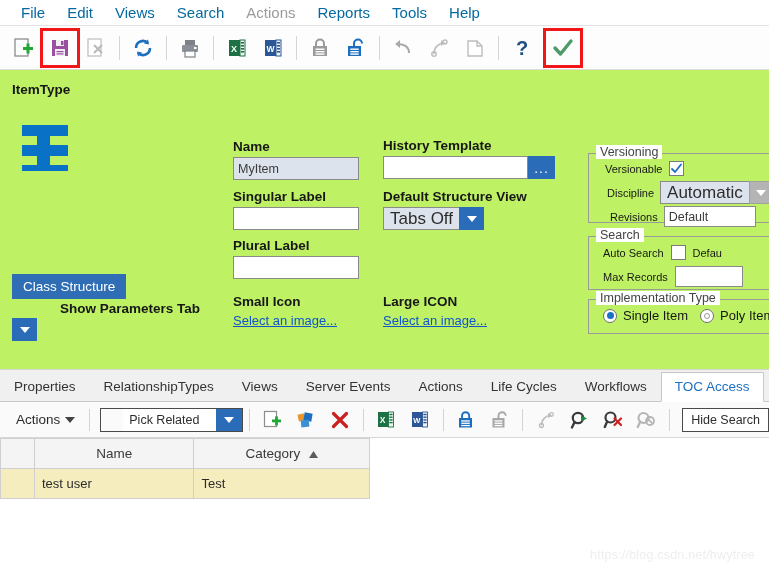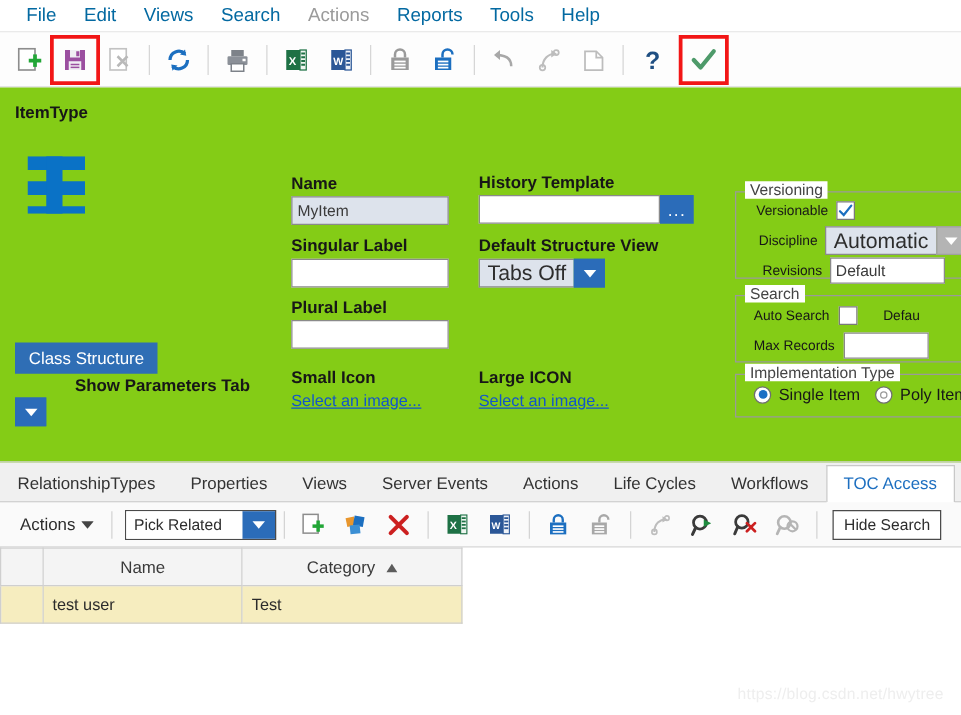--- a/index.html
+++ b/index.html
@@ -36,21 +36,21 @@
   }
   .tbsep { width:1px; height:24px; background:#d6d6d6; margin:0 5px; }
   .redbox {
     position:absolute; border:3px solid #f21616;
     left:-5px; top:-5px; right:-5px; bottom:-5px;
     pointer-events:none;
   }
 
   
   .form {
-    position:relative; height:300px; background:#84cc16;
+    position:relative; height:300px; background:#bef264;
     border-bottom:1px solid #d4d4d4;
   }
   .lbl {
     font-size:13.5px; font-weight:bold; color:#171717;
     white-space:nowrap;
   }
   .txtin {
     border:1px solid #8a8a8a; background:#ffffff; height:23px;
     font-family:"Liberation Sans", sans-serif; font-size:12.5px;
     color:#3b3b3b; padding:0 4px; outline:none;
@@ -132,21 +132,21 @@
     border-bottom:1px solid #d7d7d7; padding-left:8px;
   }
   .ab { width:28px;height:28px;display:flex;align-items:center;
         justify-content:center;margin:0 3px; }
   .absep { width:1px;height:22px;background:#d4d4d4;margin:0 6px; }
   .pickrel {
     display:flex;height:24px;border:1px solid #4a4a4a;margin-left:4px;
   }
   .pickrel .t {
     width:93px;line-height:22px;padding:0 6px;font-size:12.5px;
-    color:#2d2d2d;background:#fff;
+    color:#2d2d2d;background:#fff;margin-left:22px;
   }
   .pickrel .b {
     width:26px;background:#2b6cb9;display:flex;align-items:center;
     justify-content:center;
   }
   .hidesearch {
     border:1px solid #4a4a4a;background:#fff;height:24px;
     line-height:22px;padding:0 8px;font-size:12.5px;color:#2d2d2d;
     margin-left:6px;white-space:nowrap;
   }
@@ -400,21 +400,21 @@
       <span class="fsl">Revisions</span>
       <input class="txtin" style="width: 92px; height: 21px;" value="Default">
     </div>
   </div>
 
   <div class="fs" style="left:588px;top:166px;width:205px;height:54px;">
     <span class="fstitle">Search</span>
     <div style="position:absolute;left:14px;top:8px;display:flex;align-items:center;gap:7px;">
       <span class="fsl">Auto Search</span>
       <span class="cbx"></span>
-      <span class="fsl" style="margin-left:14px;">Defau</span>
+      <span class="fsl" style="">Defau</span>
     </div>
     <div style="position:absolute;left:14px;top:29px;display:flex;align-items:center;gap:7px;">
       <span class="fsl">Max Records</span>
       <input class="txtin" style="width: 68px; height: 21px;" value="">
     </div>
   </div>
 
   <div class="fs" style="left:588px;top:229px;width:205px;height:35px;">
     <span class="fstitle">Implementation Type</span>
     <div style="position:absolute;left:14px;top:8px;display:flex;align-items:center;gap:6px;">
@@ -424,22 +424,22 @@
       <span class="fsl" style="font-weight:normal;font-size:13px;">Single Item</span>
       <span class="radio off" style="margin-left:6px;">
           <i class="dot"></i>
         </span>
       <span class="fsl" style="font-weight:normal;font-size:13px;">Poly Item</span>
     </div>
   </div>
 </div>
 
 <div class="tabstrip">
+  <span class="tab">Properties</span>
   <span class="tab">RelationshipTypes</span>
-  <span class="tab">Properties</span>
   <span class="tab">Views</span>
   <span class="tab">Server Events</span>
   <span class="tab">Actions</span>
   <span class="tab">Life Cycles</span>
   <span class="tab">Workflows</span>
   <span class="tab active">TOC Access</span>
 </div>
 
 <div class="actionbar">
   <span class="actbtn">

